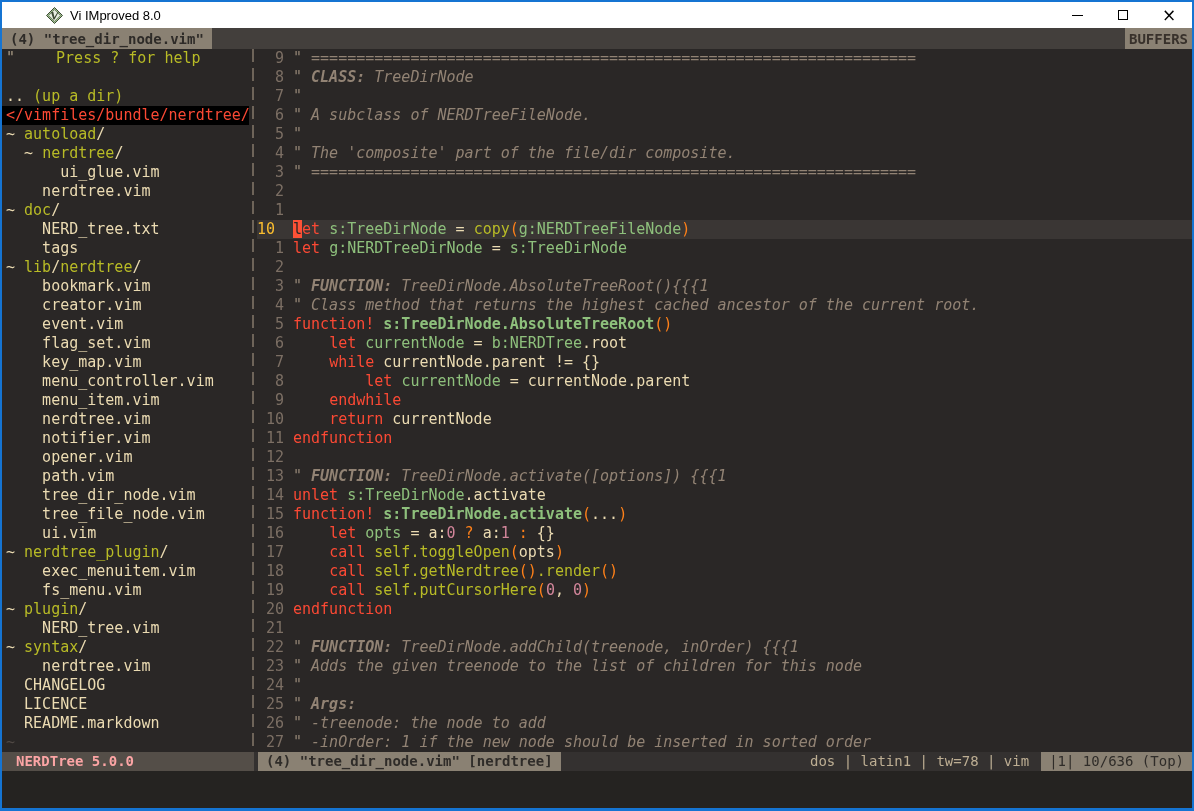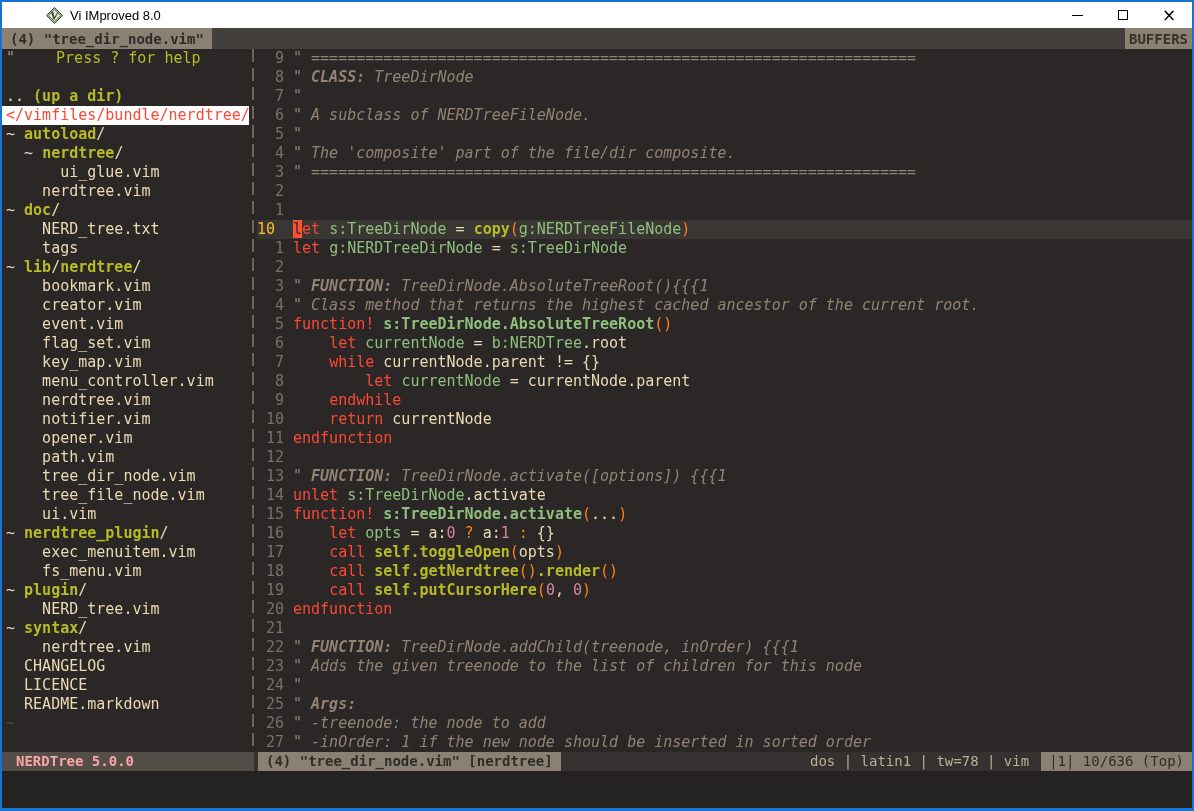--- a/index.html
+++ b/index.html
@@ -26,38 +26,38 @@
   .tab { background:#8a8173; color:#2e2b28; font-weight:bold; padding:0 8px;
          display:flex; align-items:center; white-space:pre; }
   .tab-fill { flex:1; }
   .buffers { background:#8a8173; color:#38312b; font-weight:bold; padding:0 4px;
              display:flex; align-items:center; }
 
   
   .main { flex:1; display:flex; overflow:hidden; font-size:15px; line-height:19px; }
   .ntpane { width:247px; flex:0 0 247px; overflow:hidden; }
   .nt-row { height:19px; white-space:pre; padding-left:4px; overflow:hidden; }
-  .nt-row.hl { background:#ffffff; }
+  .nt-row.hl { background:#000000; }
   .vsep { width:8px; flex:0 0 8px;
           background-image:repeating-linear-gradient(180deg,#6e6459 0 13px,rgba(0,0,0,0) 13px 19px);
           background-size:2px 100%; background-position:3px 0; background-repeat:no-repeat; }
   .codepane { flex:1; overflow:hidden; }
   .code-line { height:19px; display:flex; white-space:pre; }
   .code-line.curline { background:#3a3634; }
   .lnum { width:27px; flex:0 0 27px; text-align:right; margin-right:9px; color:#7c6f64; }
   .curline .lnum { text-align:left; color:#fabd2f; }
   .ltext { flex:1; overflow:hidden; }
 
   
   .c-fg  { color:#ebdbb2; }
   .c-red { color:#fb4934; }
   .c-aqua{ color:#8ec07c; }
   .c-aquab{ color:#8ec07c; font-weight:bold; }
   .c-grn { color:#b8bb26;margin-left:32px; }
-  .c-grnb{ color:#b8bb26; font-weight:bold; }
+  .c-grnb{ color:#b8bb26; font-weight:normal; }
   .c-org { color:#fe8019; }
   .c-pur { color:#d3869b; }
   .c-com { color:#928374; font-style:italic; }
   .c-comb{ color:#928374; font-style:italic; font-weight:bold; }
   .c-q   { color:#a89984; }
   .c-tld { color:#504945; }
   .c-cur { background:#fd5136; color:#2a2726; }
 
   
   .statusline { height:19px; flex:0 0 19px; display:flex; font-size:14px; line-height:19px; }
@@ -116,20 +116,21 @@
         <div class="nt-row"><span class="c-fg">~ </span><span class="c-grnb">doc</span><span class="c-fg">/</span></div>
         <div class="nt-row"><span class="c-fg">    NERD_tree.txt</span></div>
         <div class="nt-row"><span class="c-fg">    tags</span></div>
         <div class="nt-row"><span class="c-fg">~ </span><span class="c-grnb">lib</span><span class="c-fg">/</span><span class="c-grnb">nerdtree</span><span class="c-fg">/</span></div>
         <div class="nt-row"><span class="c-fg">    bookmark.vim</span></div>
         <div class="nt-row"><span class="c-fg">    creator.vim</span></div>
         <div class="nt-row"><span class="c-fg">    event.vim</span></div>
         <div class="nt-row"><span class="c-fg">    flag_set.vim</span></div>
         <div class="nt-row"><span class="c-fg">    key_map.vim</span></div>
         <div class="nt-row"><span class="c-fg">    menu_controller.vim</span></div>
+        <div class="nt-row"><span class="c-fg">    menu_item.vim</span></div>
         <div class="nt-row"><span class="c-fg">    nerdtree.vim</span></div>
         <div class="nt-row"><span class="c-fg">    notifier.vim</span></div>
         <div class="nt-row"><span class="c-fg">    opener.vim</span></div>
         <div class="nt-row"><span class="c-fg">    path.vim</span></div>
         <div class="nt-row"><span class="c-fg">    tree_dir_node.vim</span></div>
         <div class="nt-row"><span class="c-fg">    tree_file_node.vim</span></div>
         <div class="nt-row"><span class="c-fg">    ui.vim</span></div>
         <div class="nt-row"><span class="c-fg">~ </span><span class="c-grnb">nerdtree_plugin</span><span class="c-fg">/</span></div>
         <div class="nt-row"><span class="c-fg">    exec_menuitem.vim</span></div>
         <div class="nt-row"><span class="c-fg">    fs_menu.vim</span></div>

